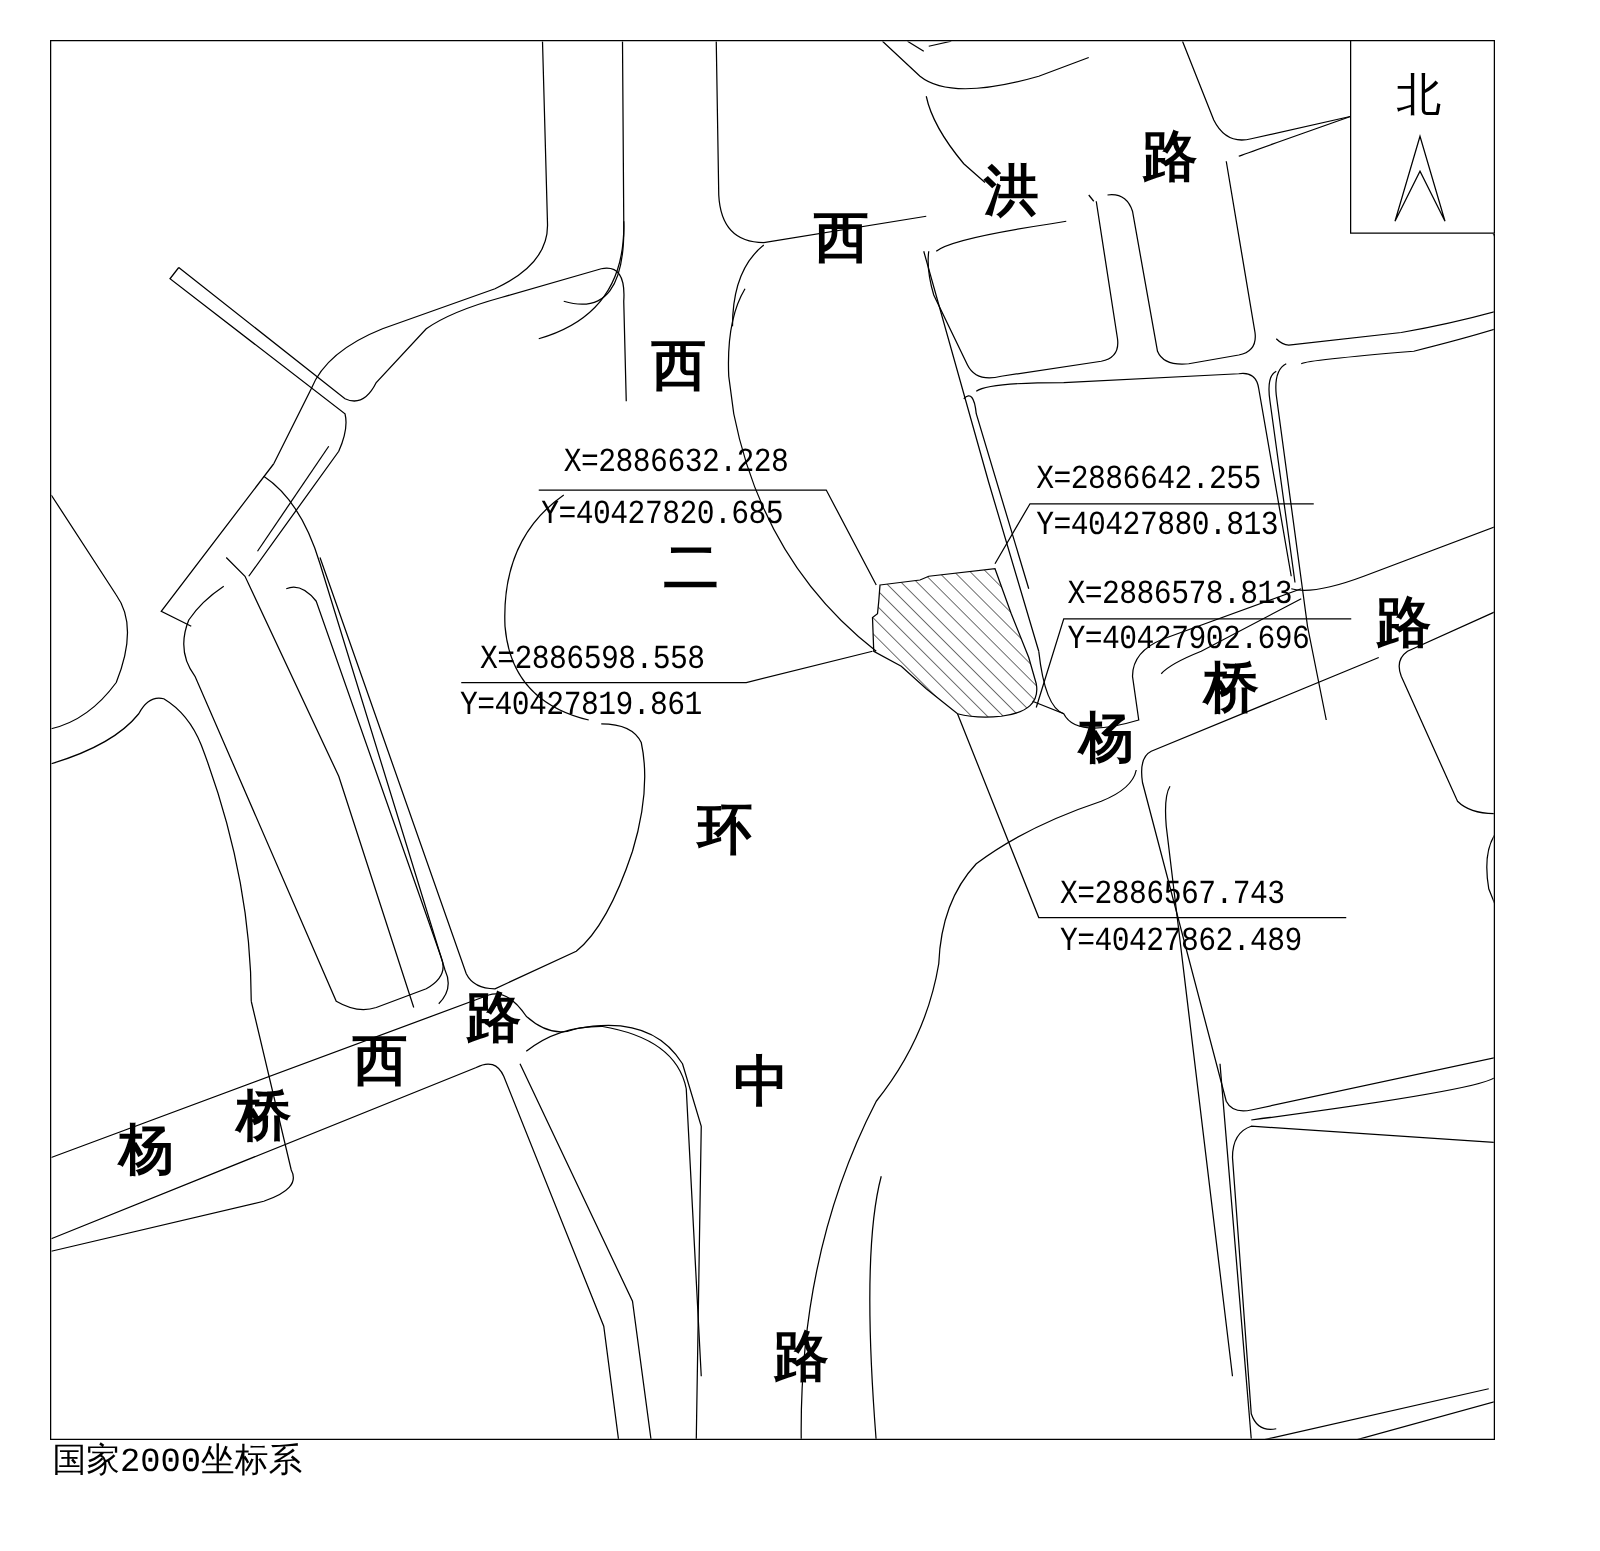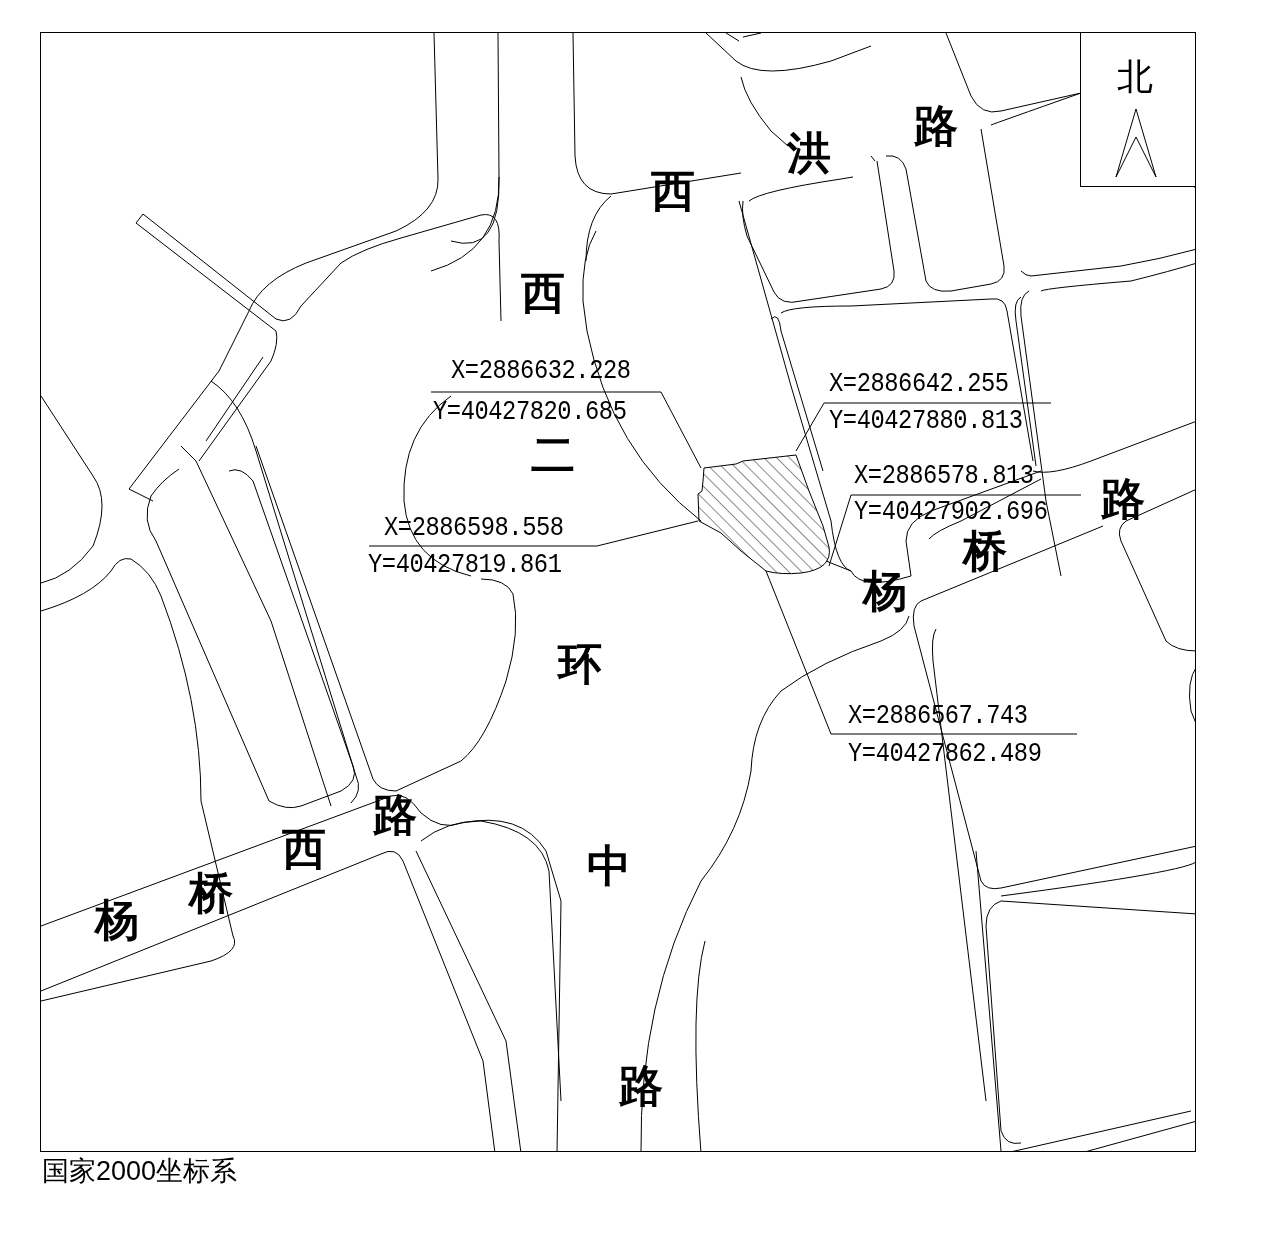--- a/index.html
+++ b/index.html
@@ -4,21 +4,21 @@
 <style>
   html, body { margin: 0; padding: 0; background: #ffffff; }
   body { width: 1280px; height: 1241px; position: relative; overflow: hidden; font-family: "DejaVu Serif", serif; }
   #map-frame { position: absolute; left: 40px; top: 32px; width: 1156px; height: 1120px; border: 1px solid #000; box-sizing: border-box; overflow: hidden; background: #fff; }
   #map-svg { position: absolute; left: 0; top: 0; }
   .road-label { position: absolute; font-family: "DejaVu Sans", sans-serif; font-size: 44px; font-weight: bold; color: #000; line-height: 1; }
   .coord { position: absolute; font-family: "Liberation Mono", "DejaVu Sans Mono", monospace; font-size: 27px; color: #000; line-height: 1; letter-spacing: -0.5px; transform: scaleX(0.88); transform-origin: left top; white-space: nowrap; }
   #north-box { position: absolute; left: 1080px; top: 32px; width: 116px; height: 155px; border: 1px solid #000; box-sizing: border-box; background: #fff; }
   #north-label { position: absolute; left: 36px; top: 26px; font-family: "DejaVu Sans", sans-serif; font-size: 36px; color: #000; line-height: 1; }
   #north-arrow { position: absolute; left: 30px; top: 74px; }
-  #crs-label { position: absolute; left: 42px; top: 1158px; font-family: Liberation Sans, sans-serif; font-size: 27px; color: #000; line-height: 1; }
+  #crs-label { position: absolute; left: 42px; top: 1158px; font-family: Liberation Mono, monospace; font-size: 27px; color: #000; line-height: 1; }
 </style>
 </head>
 <body>
 
 <div id="map-frame">
   <svg id="map-svg" width="1156" height="1120" viewBox="40 32 1156 1120" xmlns="http://www.w3.org/2000/svg">
     <defs>
       <pattern id="hatch" patternUnits="userSpaceOnUse" width="9" height="9" patternTransform="rotate(-45)">
         <line x1="0" y1="0" x2="0" y2="9" stroke="#000" stroke-width="0.9"></line>
       </pattern>

